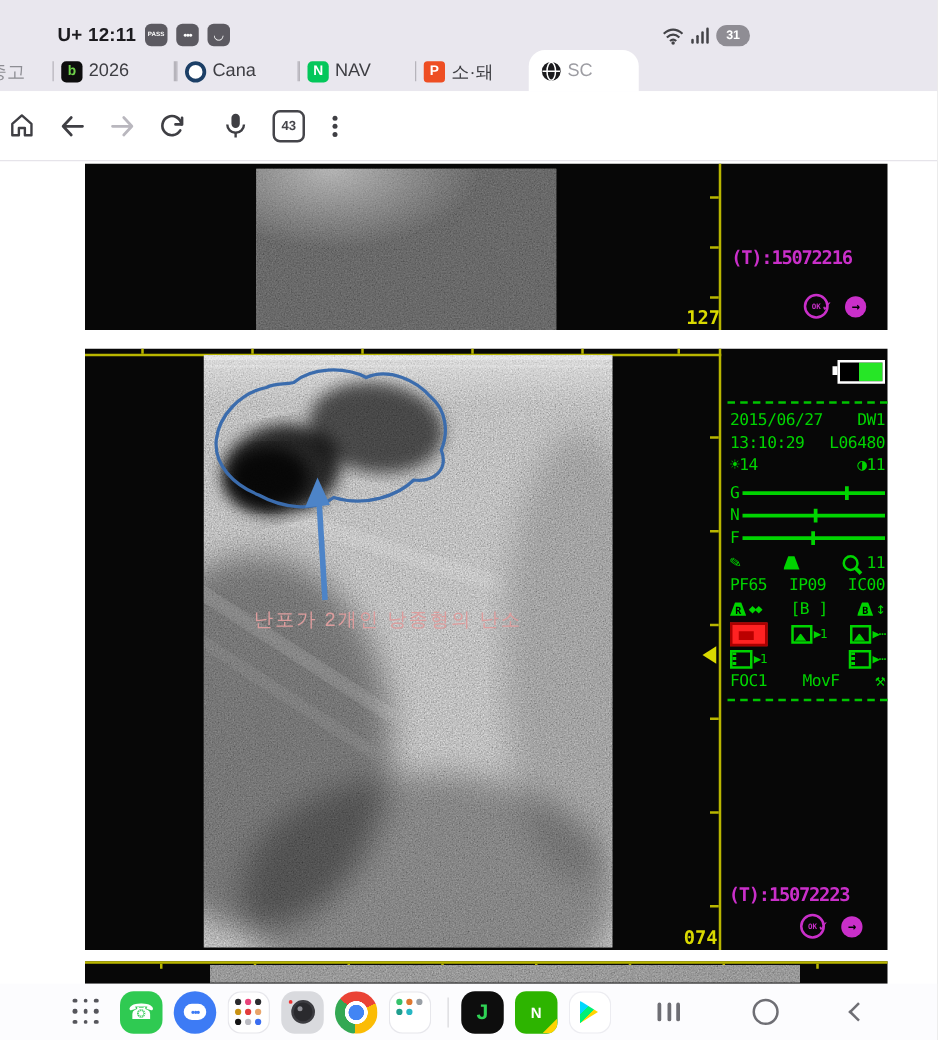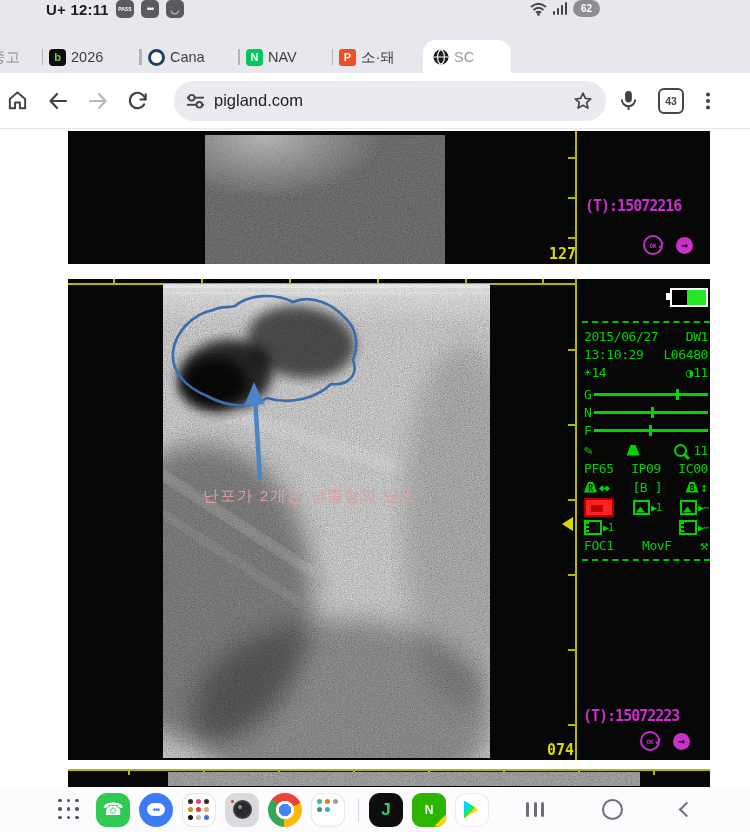--- a/index.html
+++ b/index.html
@@ -1,20 +1,20 @@
 <!DOCTYPE html>
 <html><head>
 <meta charset="utf-8">
 <style>
   html,body{margin:0;padding:0;background:#dcdcdc;font-family:"Liberation Sans",sans-serif;}
   .screen{position:relative;width:750px;height:832px;background:#fff;overflow:hidden;margin:0 auto;}
 
   
   .chrome-top{position:absolute;top:0;left:0;width:750px;height:73px;background:#e9e7ee;}
-  .statusbar{position:absolute;top:0;left:0;width:634px;height:37px;display:flex;align-items:flex-start;color:#1c1b1f;}
+  .statusbar{position:absolute;top:0;left:0;width:634px;height:37px;display:flex;align-items:flex-end;color:#1c1b1f;}
   .st-left{display:flex;align-items:center;gap:7px;margin-left:46px;}
   .st-time{font-size:15px;font-weight:bold;letter-spacing:.2px;}
   .notif{width:18px;height:18px;border-radius:5px;background:#5c5a61;color:#fff;display:flex;align-items:center;justify-content:center;overflow:hidden;}
   .notif.pass{font-size:5px;font-weight:bold;letter-spacing:0;}
   .notif.chat{font-size:9px;letter-spacing:-1px;}
   .notif.smile{font-size:10px;}
   .st-right{margin-left:auto;margin-right:34px;display:flex;align-items:center;gap:6px;}
   .sigbars{display:flex;align-items:flex-end;gap:1.5px;height:13px;}
   .sigbars i{display:block;width:2.5px;background:#434347;border-radius:1px;}
   .batt{min-width:27px;height:17px;border-radius:9px;background:#8f8d94;color:#fff;font-size:10px;font-weight:bold;display:flex;align-items:center;justify-content:center;}
@@ -136,21 +136,21 @@
           <path d="M3.5 8 Q8.5 3.5 13.5 8" fill="none" stroke="#434347" stroke-width="1.8"></path>
           <path d="M6 10.8 Q8.5 8.6 11 10.8" fill="none" stroke="#434347" stroke-width="1.8"></path>
           <circle cx="8.5" cy="12.4" r="1.4" fill="#434347"></circle>
         </svg>
         <span class="sigbars">
             <i style="height:4px"></i>
             <i style="height:7px"></i>
             <i style="height:10px"></i>
             <i style="height:13px"></i>
           </span>
-        <span class="batt">62</span>
+        <span class="batt">31</span>
       </div>
     </div>
 
     <div class="tabstrip">
       <div class="tab" style="width:36px;padding-left:0">
         <span class="lbl" style="margin-left:-9px;color:#8d8d93">중고</span>
       </div>
       <div class="tabdiv"></div>
       <div class="tab" style="width:84px">
         <span class="fav fb">b</span>
@@ -205,32 +205,20 @@
     <div class="tbtn">
       <svg width="24" height="24" viewBox="0 0 24 24">
           <path d="M4 12 H19 M13 5 L19.5 12 L13 19" fill="none" stroke="#b9b7be" stroke-width="2.2" stroke-linecap="round" stroke-linejoin="round"></path>
         </svg>
     </div>
     <div class="tbtn">
       <svg width="23" height="23" viewBox="0 0 24 24">
           <path d="M20 11 A8 8 0 1 0 19 16" fill="none" stroke="#3f3f44" stroke-width="2.2" stroke-linecap="round"></path>
           <path d="M20.5 5.5 V11 H15" fill="none" stroke="#3f3f44" stroke-width="2.2" stroke-linecap="round" stroke-linejoin="round"></path>
         </svg>
-    </div>
-    <div class="urlpill">
-      <svg width="19" height="16" viewBox="0 0 20 16">
-        <line x1="1" y1="4.5" x2="19" y2="4.5" stroke="#45454a" stroke-width="2"></line>
-          <circle cx="6" cy="4.5" r="3" fill="#ece9f1" stroke="#45454a" stroke-width="2"></circle>
-        <line x1="1" y1="12" x2="19" y2="12" stroke="#45454a" stroke-width="2"></line>
-          <circle cx="14" cy="12" r="3" fill="#ece9f1" stroke="#45454a" stroke-width="2"></circle>
-      </svg>
-      <span class="urltext">pigland.com</span>
-      <svg width="22" height="22" viewBox="0 0 24 24">
-        <path d="M12 3.5 L14.6 9.2 20.5 9.8 16 13.8 17.4 19.8 12 16.6 6.6 19.8 8 13.8 3.5 9.8 9.4 9.2 Z" fill="none" stroke="#45454a" stroke-width="1.8" stroke-linejoin="round"></path>
-      </svg>
     </div>
     <div class="tbtn" style="margin-left:12px">
       <svg width="21" height="23" viewBox="0 0 22 24">
           <rect x="7.5" y="2" width="7" height="12" rx="3.5" fill="#3f3f44"></rect>
           <path d="M4 11 a7 7 0 0 0 14 0" fill="none" stroke="#3f3f44" stroke-width="2"></path>
           <line x1="11" y1="18" x2="11" y2="22" stroke="#3f3f44" stroke-width="2"></line>
         </svg>
     </div>
     <div class="tbtn">
       <span class="tabcount">43</span>

